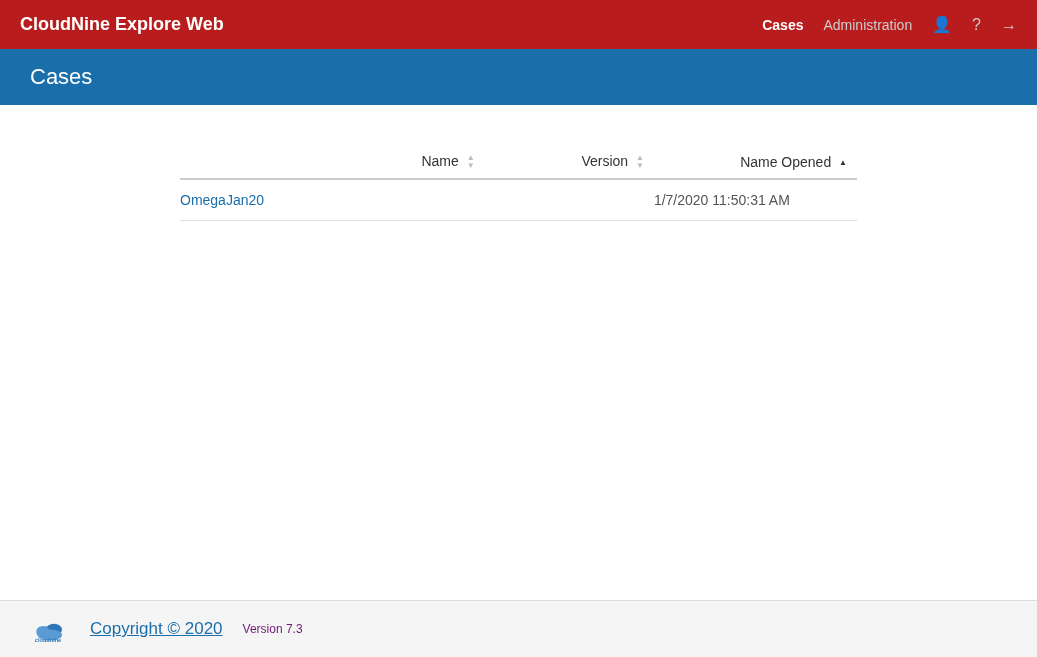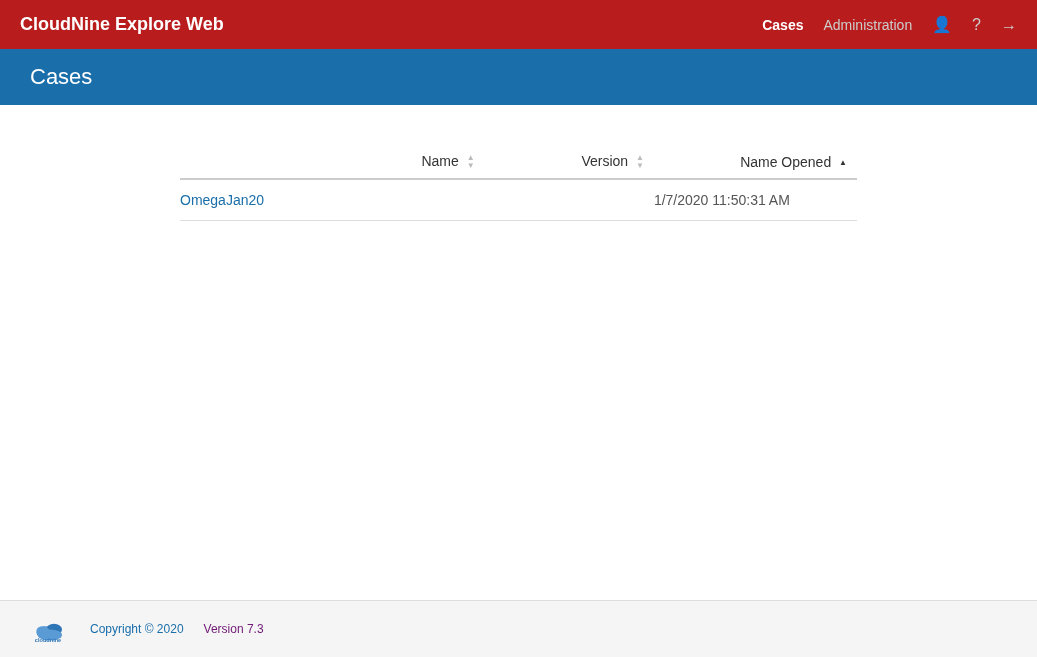--- a/index.html
+++ b/index.html
@@ -107,21 +107,22 @@
       display: flex;
       align-items: center;
       gap: 4px;
     }
     .footer-logo-cloud {
       width: 40px;
       height: 30px;
     }
     .footer-copyright {
       color: #1a6eaa;
-      font-size: 12px;
+      font-size: 17px;
+      text-decoration: underline;
     }
     .footer-version {
       color: #701a75;
       font-size: 12px;
     }
 
     
     .sort-arrows {
       display: inline-flex;
       flex-direction: column;

